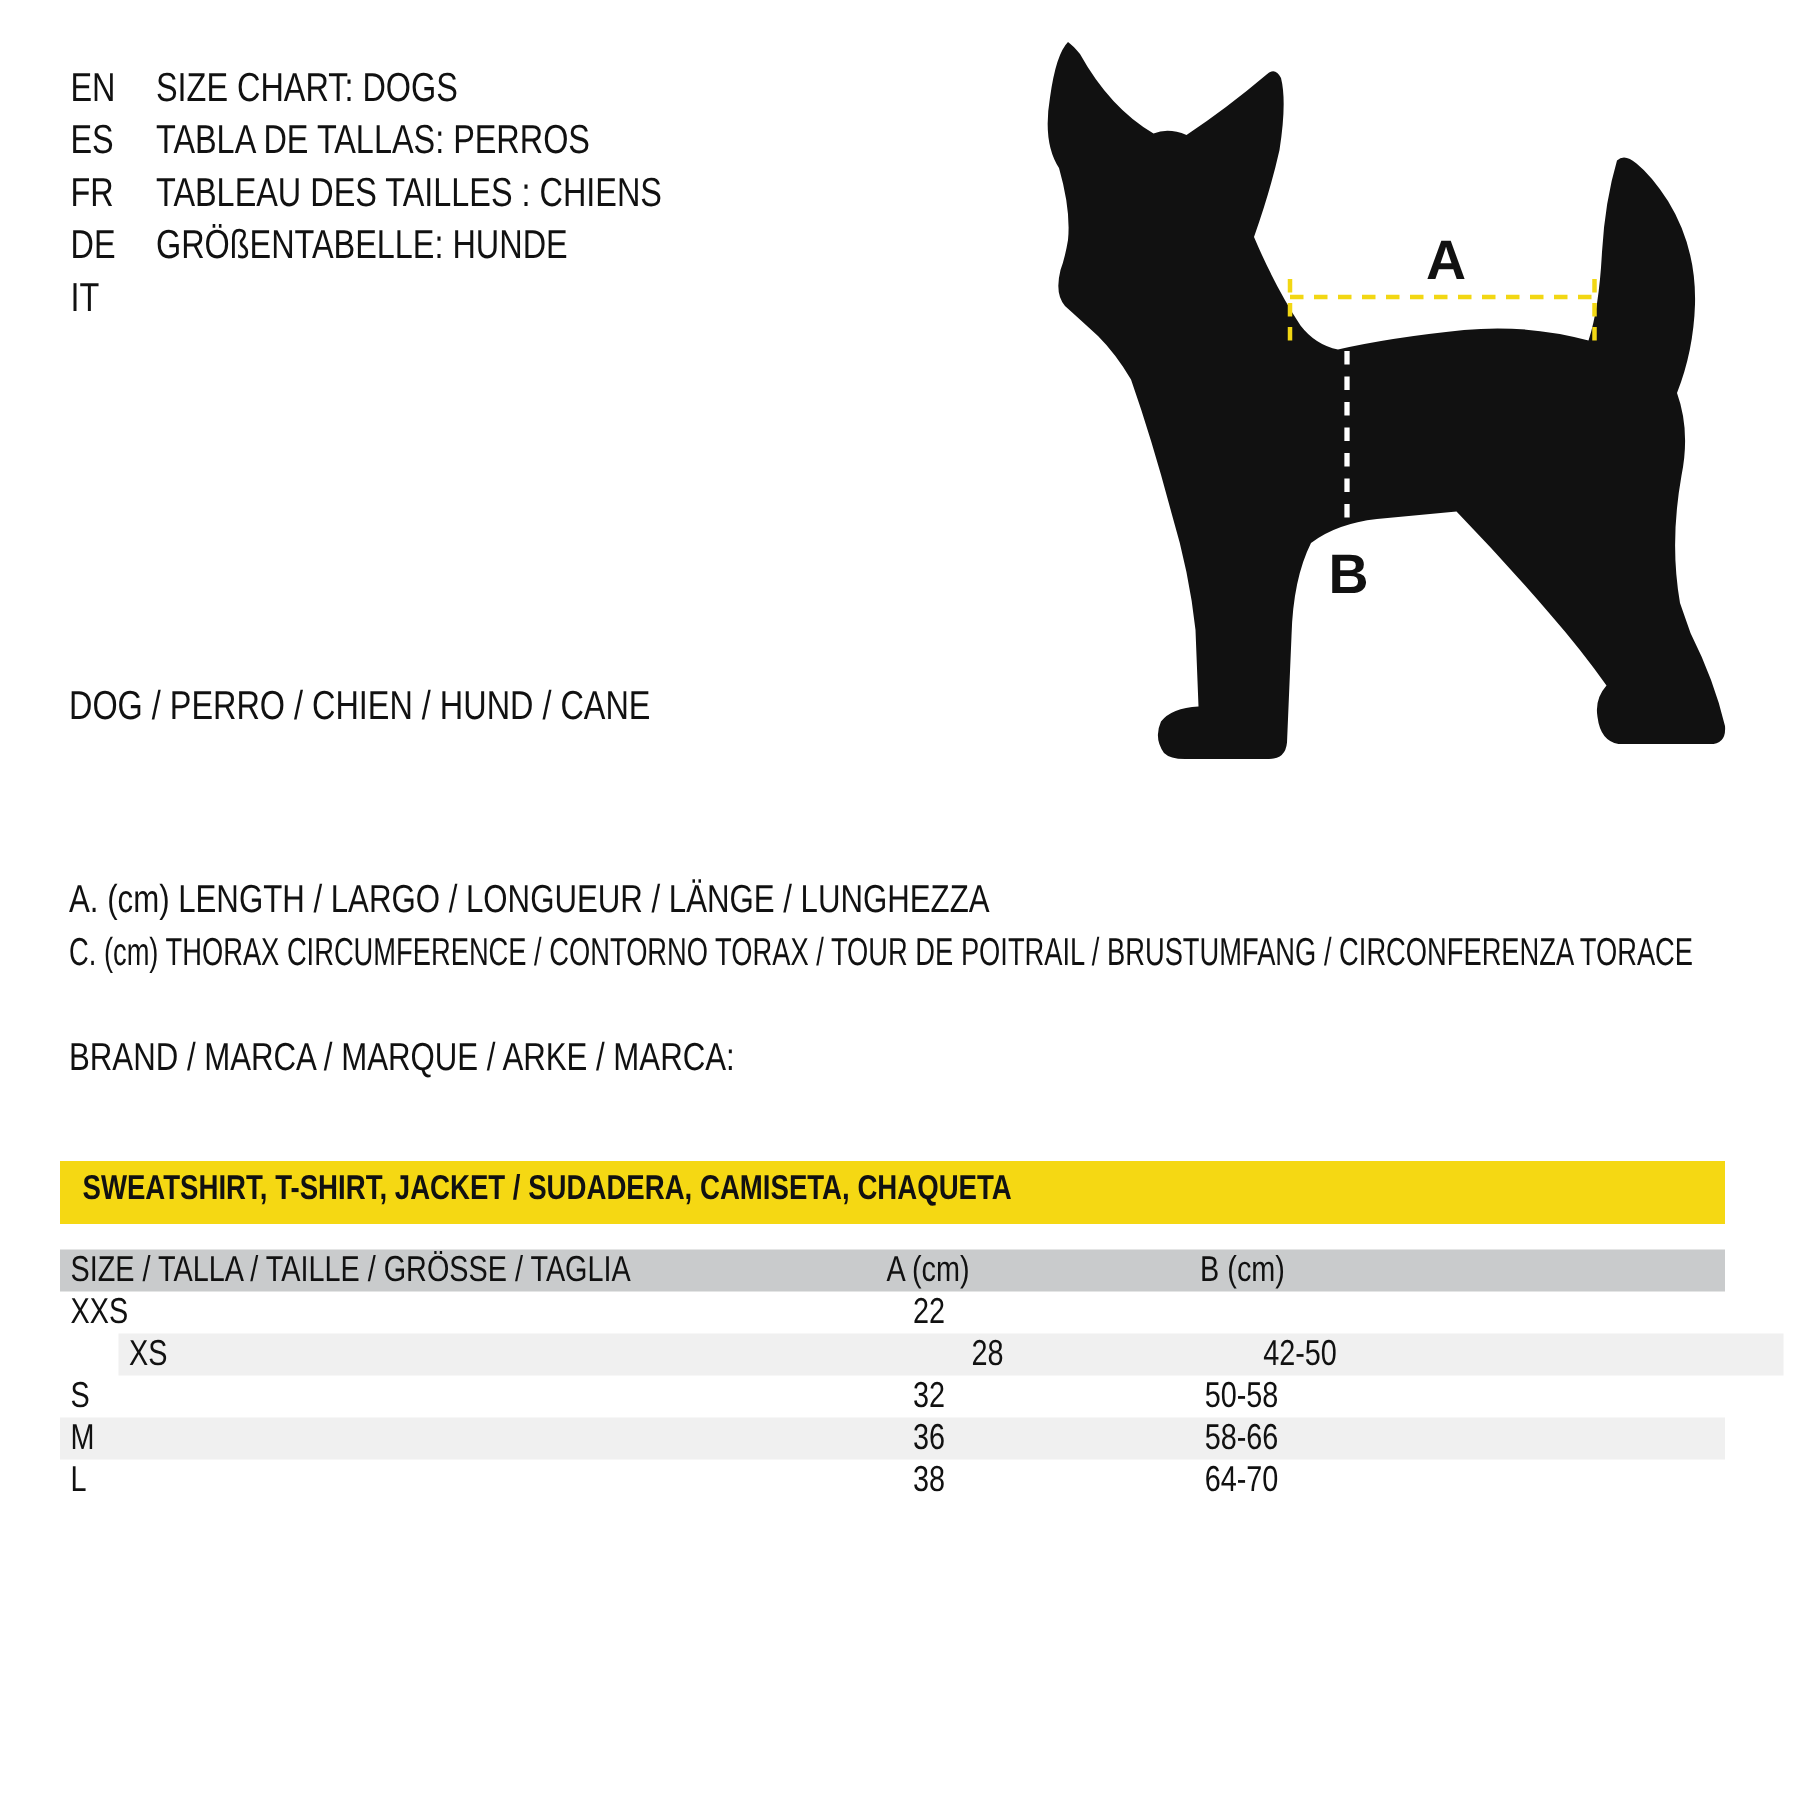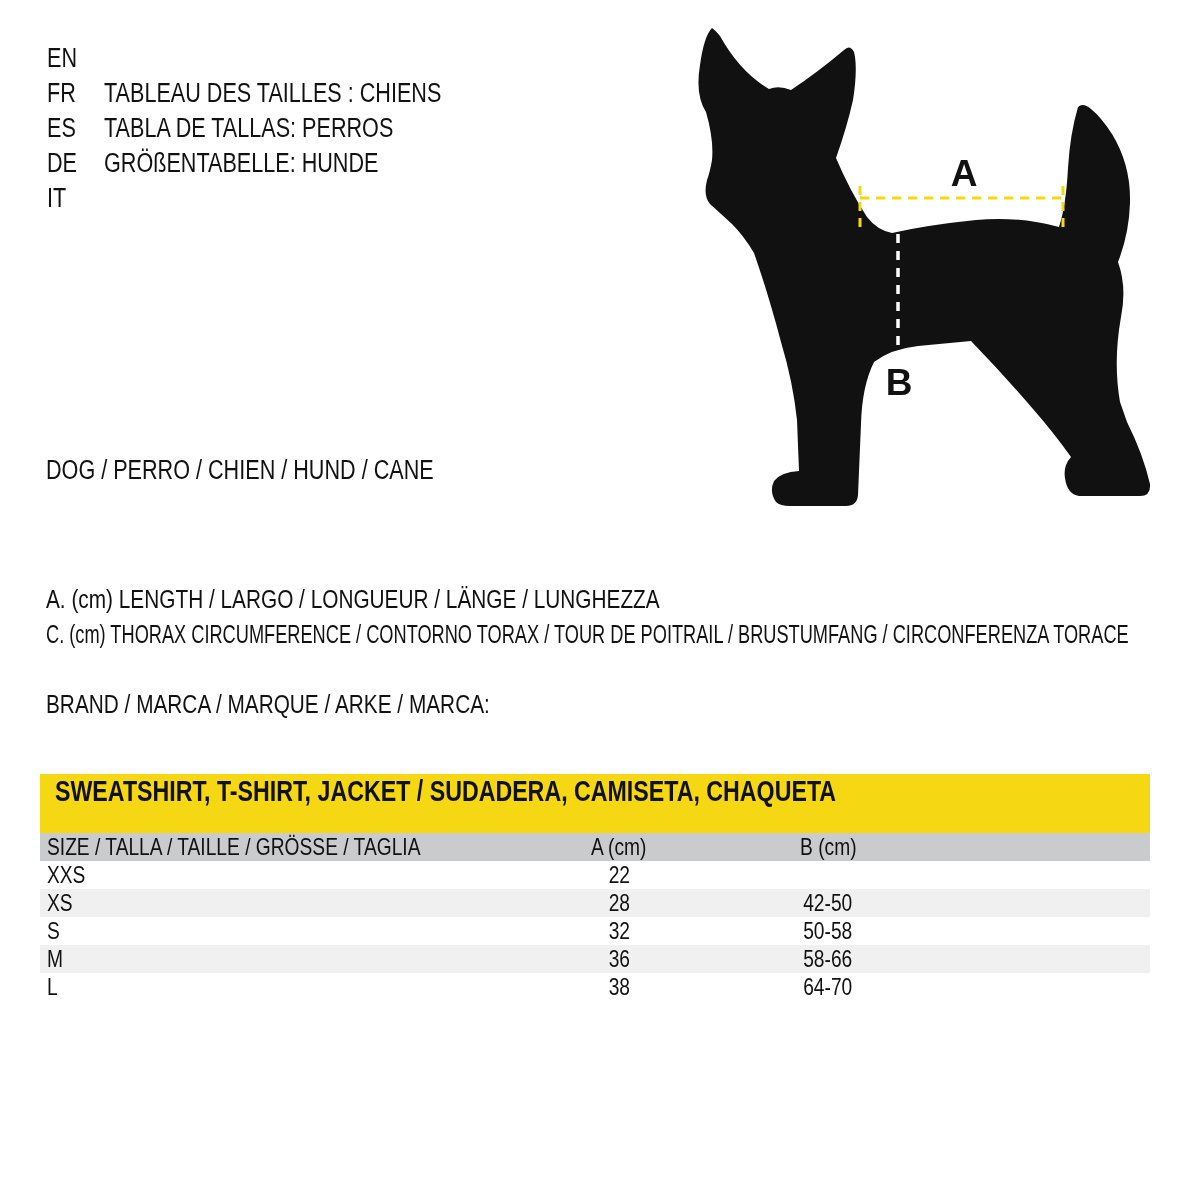--- a/index.html
+++ b/index.html
@@ -32,47 +32,48 @@
 
   .animal-label{position:absolute;left:46px;top:453px;font-size:27px;line-height:35px;}
 
   .legend{position:absolute;left:46px;top:582px;font-size:26px;}
   .legend-line{height:35px;line-height:35px;}
 
   .brand-line{position:absolute;left:46px;top:687px;font-size:26px;line-height:35px;}
 
   
   .size-table{position:absolute;left:40px;top:774px;width:1110px;height:227px;}
-  .banner{position:absolute;left:0;top:0;width:1110px;height:59px;
-    background:var(--banner-bg);padding:4px 0 0 15px;font-weight:bold;font-size:29px;}
+  .banner{position:absolute;left:0;top:0;width:1110px;height:42px;
+    background:var(--banner-bg);padding:4px 0 0 15px;font-weight:bold;font-size:23px;}
   .banner-line{height:26px;line-height:26px;}
   .trow{position:absolute;left:0;width:1110px;height:28px;font-size:24px;line-height:28px;}
   .thead{top:59px;background:var(--thead-bg);}
-  .r0{top:87px;}  .r1{top:115px;} .r2{top:143px;} .r3{top:171px;} .r4{top:199px;}
+  .r0{top:87px;}  .r1{top:115px;margin-left:39px;} .r2{top:143px;} .r3{top:171px;} .r4{top:199px;}
   .stripe{background:var(--stripe-bg);}
   .c-size{position:absolute;left:7px;top:0;text-align:center;}
   .c-a{position:absolute;left:469px;top:0;width:220px;text-align:center;}
   .c-b{position:absolute;left:678px;top:0;width:220px;text-align:center;}
 </style>
 </head>
 <body>
 
 <div class="canvas">
 
   <div class="langs">
     <div class="lang-row">
       <span class="lang-code cx">EN</span>
+      <span class="lang-label"><span class="cx">SIZE CHART: DOGS</span></span>
+    </div>
+    <div class="lang-row">
+      <span class="lang-code cx">ES</span>
+      <span class="lang-label"><span class="cx">TABLA DE TALLAS: PERROS</span></span>
     </div>
     <div class="lang-row">
       <span class="lang-code cx">FR</span>
       <span class="lang-label"><span class="cx">TABLEAU DES TAILLES : CHIENS</span></span>
-    </div>
-    <div class="lang-row">
-      <span class="lang-code cx">ES</span>
-      <span class="lang-label"><span class="cx">TABLA DE TALLAS: PERROS</span></span>
     </div>
     <div class="lang-row">
       <span class="lang-code cx">DE</span>
       <span class="lang-label"><span class="cx">GRÖßENTABELLE: HUNDE</span></span>
     </div>
     <div class="lang-row">
       <span class="lang-code cx">IT</span>
     </div>
   </div>
 

